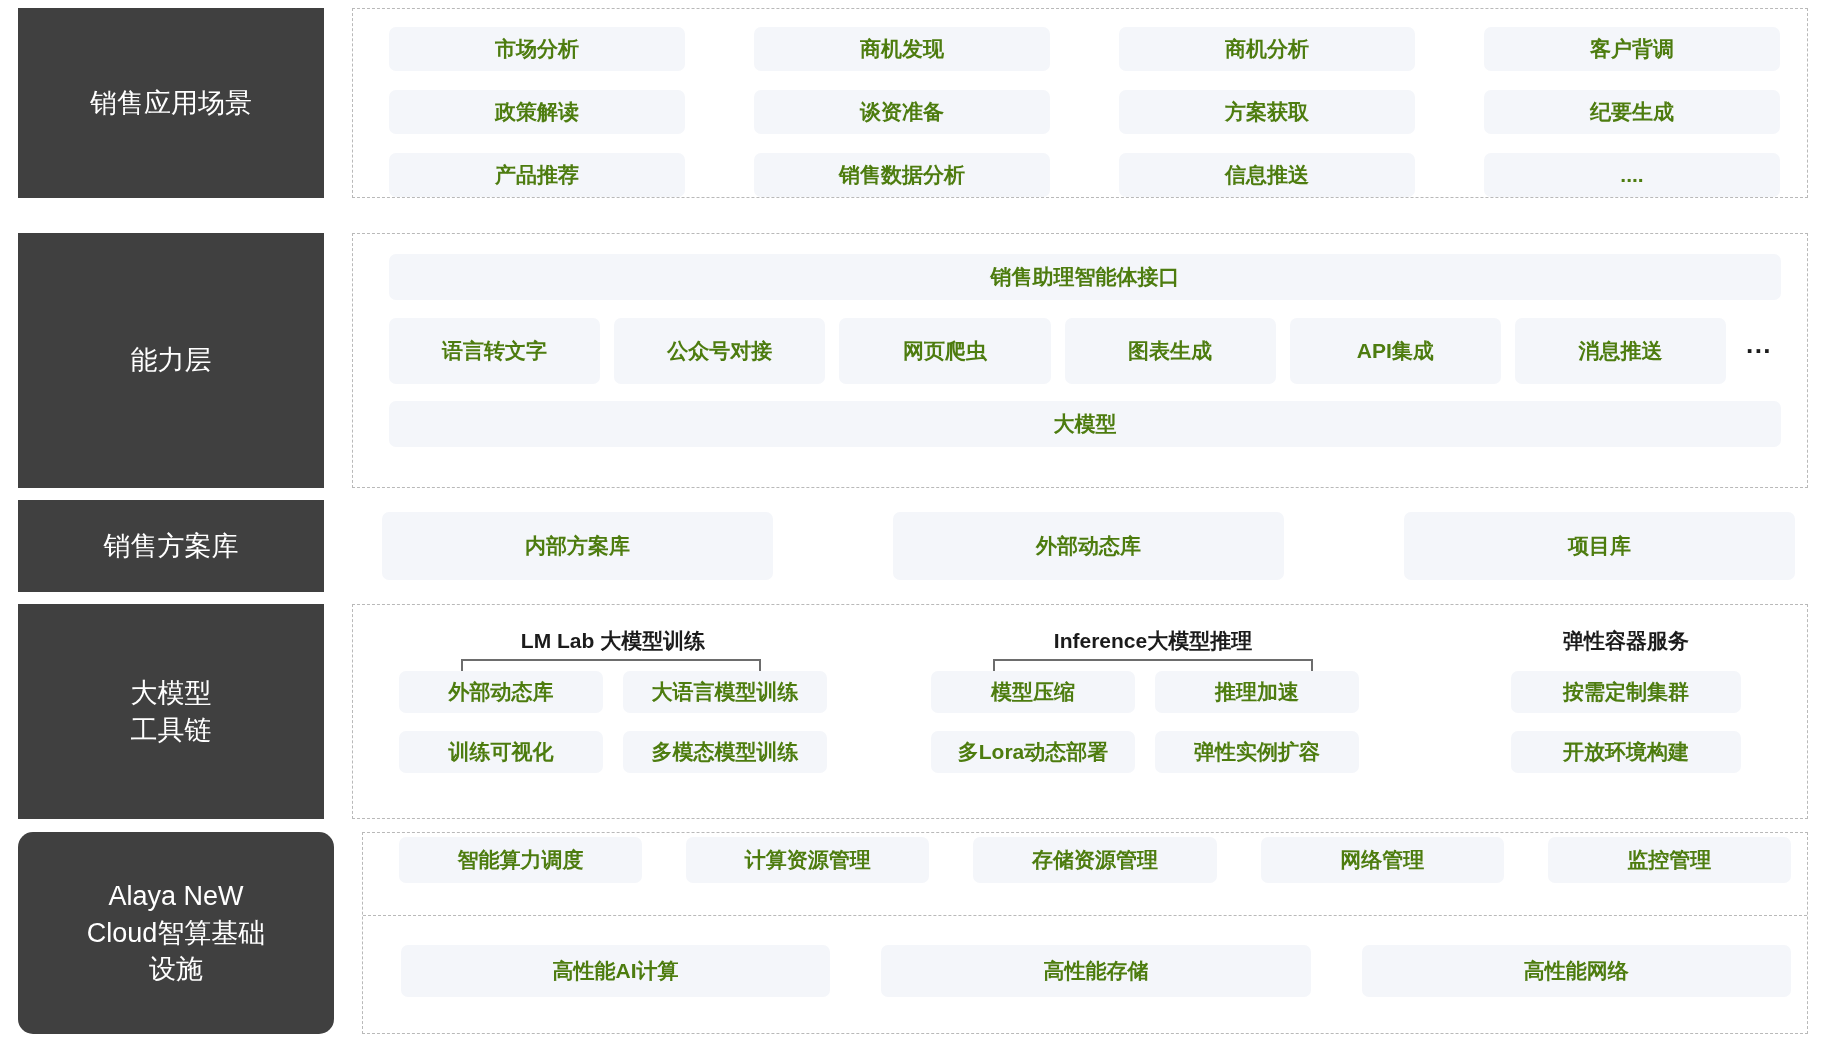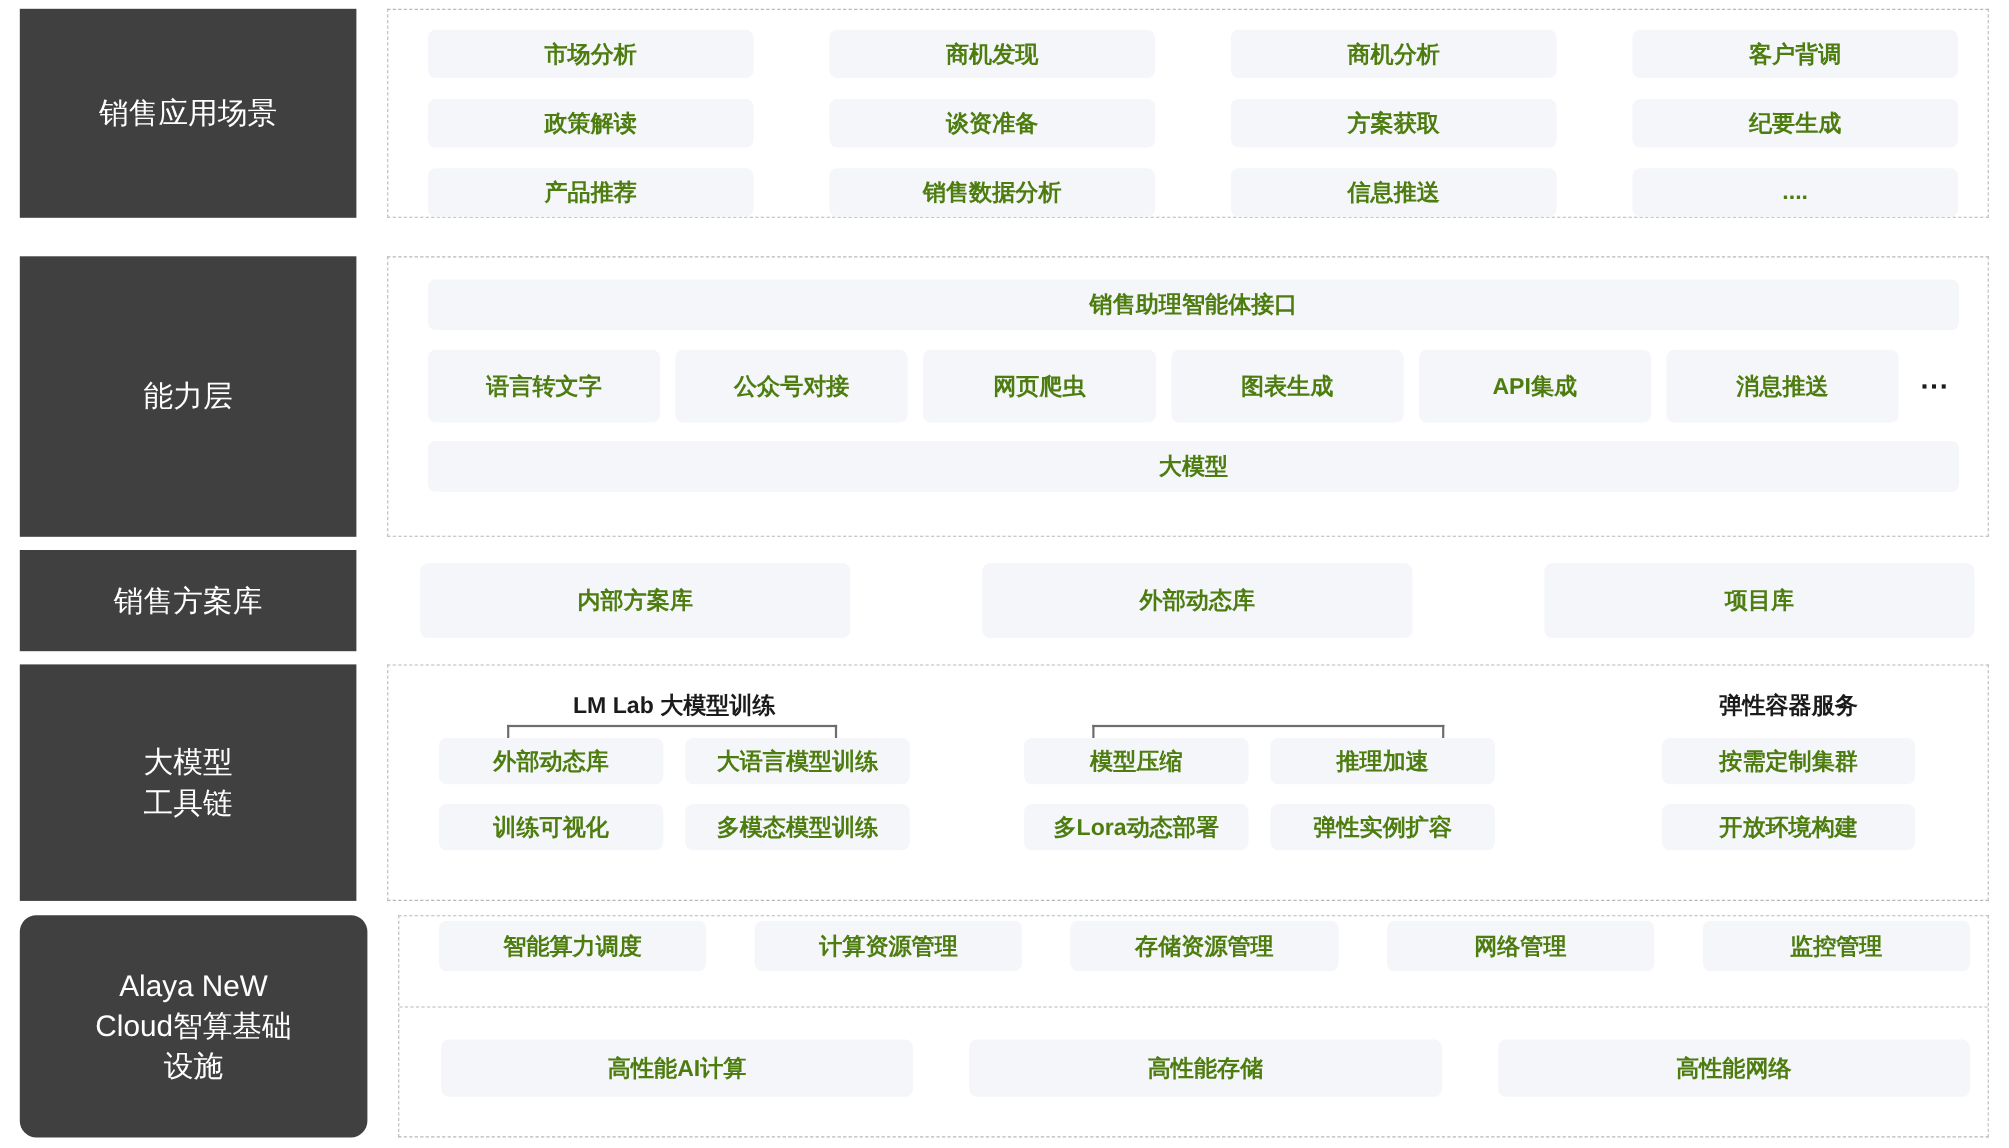--- a/index.html
+++ b/index.html
@@ -210,20 +210,21 @@
       <div class="bracket" style="left:108px; top:54px; width:300px;"></div>
       <div style="position:absolute; left:46px; top:66px; width:440px; height:110px;
                   display:grid; grid-template-columns:204px 204px; grid-template-rows:42px 42px;
                   column-gap:20px; row-gap:18px;">
         <div class="box">外部动态库</div>
         <div class="box">大语言模型训练</div>
         <div class="box">训练可视化</div>
         <div class="box">多模态模型训练</div>
       </div>
 
+      <div class="tc-title" style="left:610px; top:22px; width:380px;">Inference大模型推理</div>
       <div class="bracket" style="left:640px; top:54px; width:320px;"></div>
       <div style="position:absolute; left:578px; top:66px; width:440px; height:110px;
                   display:grid; grid-template-columns:204px 204px; grid-template-rows:42px 42px;
                   column-gap:20px; row-gap:18px;">
         <div class="box">模型压缩</div>
         <div class="box">推理加速</div>
         <div class="box">多Lora动态部署</div>
         <div class="box">弹性实例扩容</div>
       </div>
 

